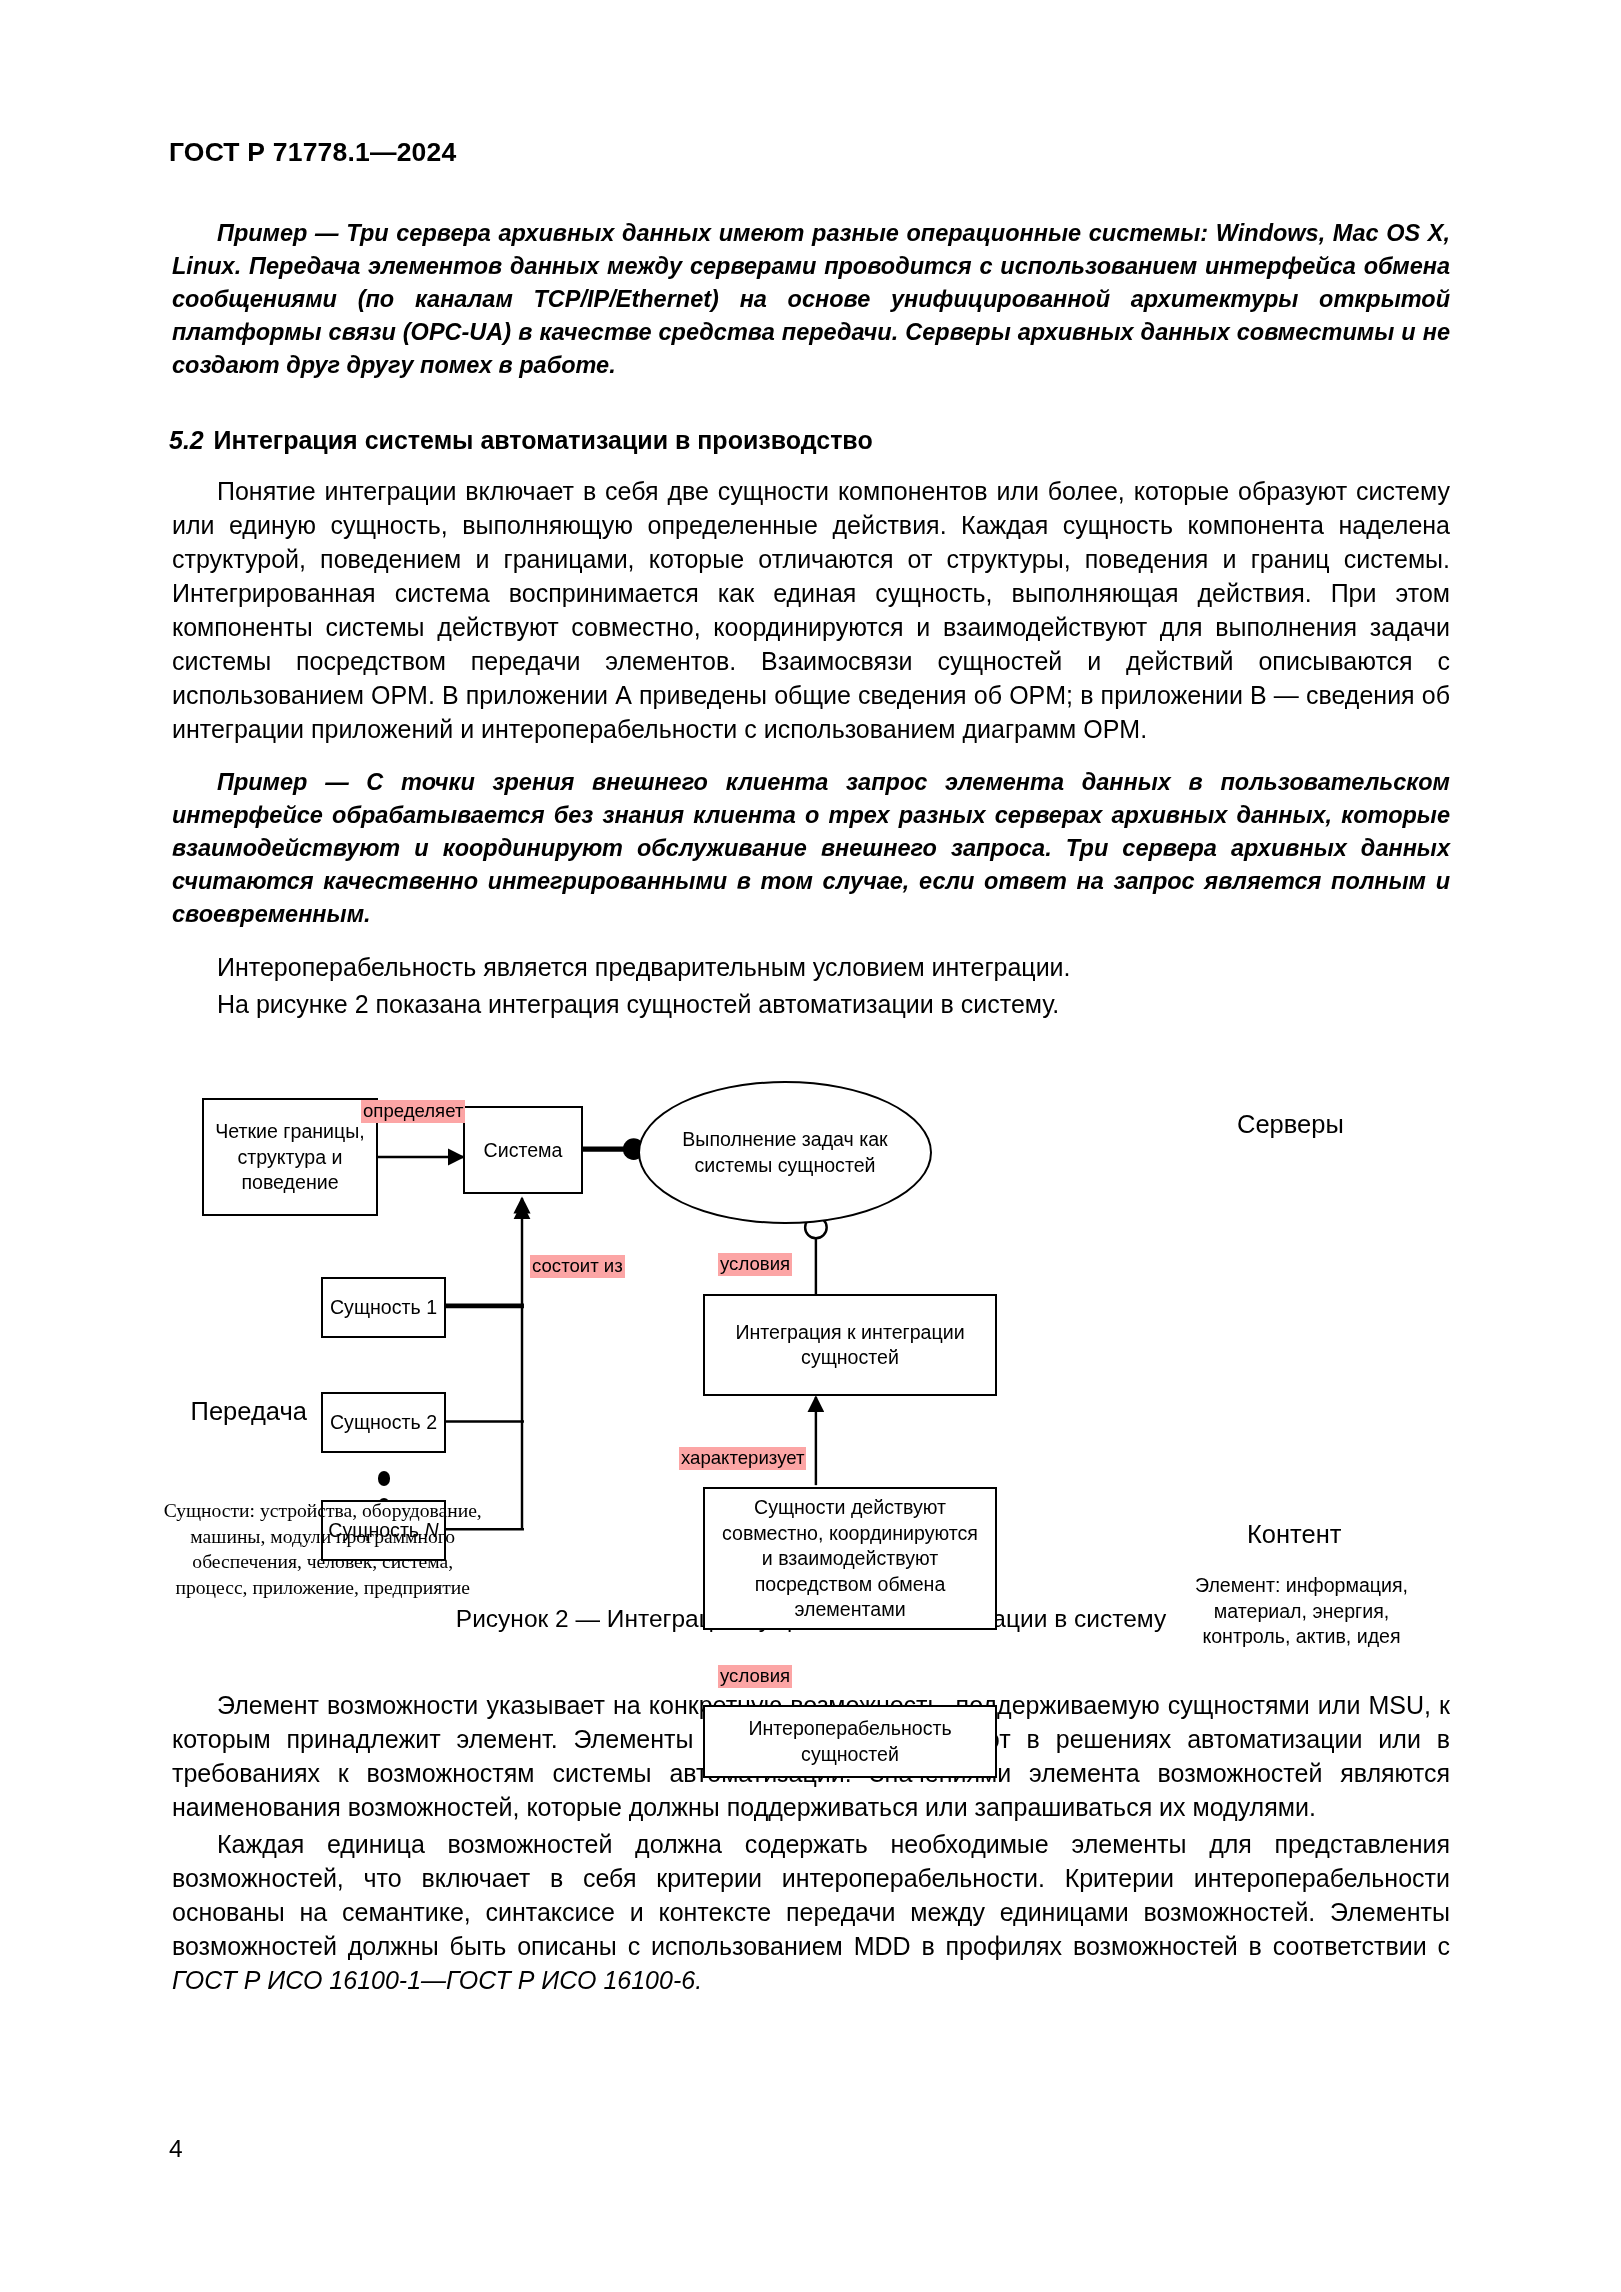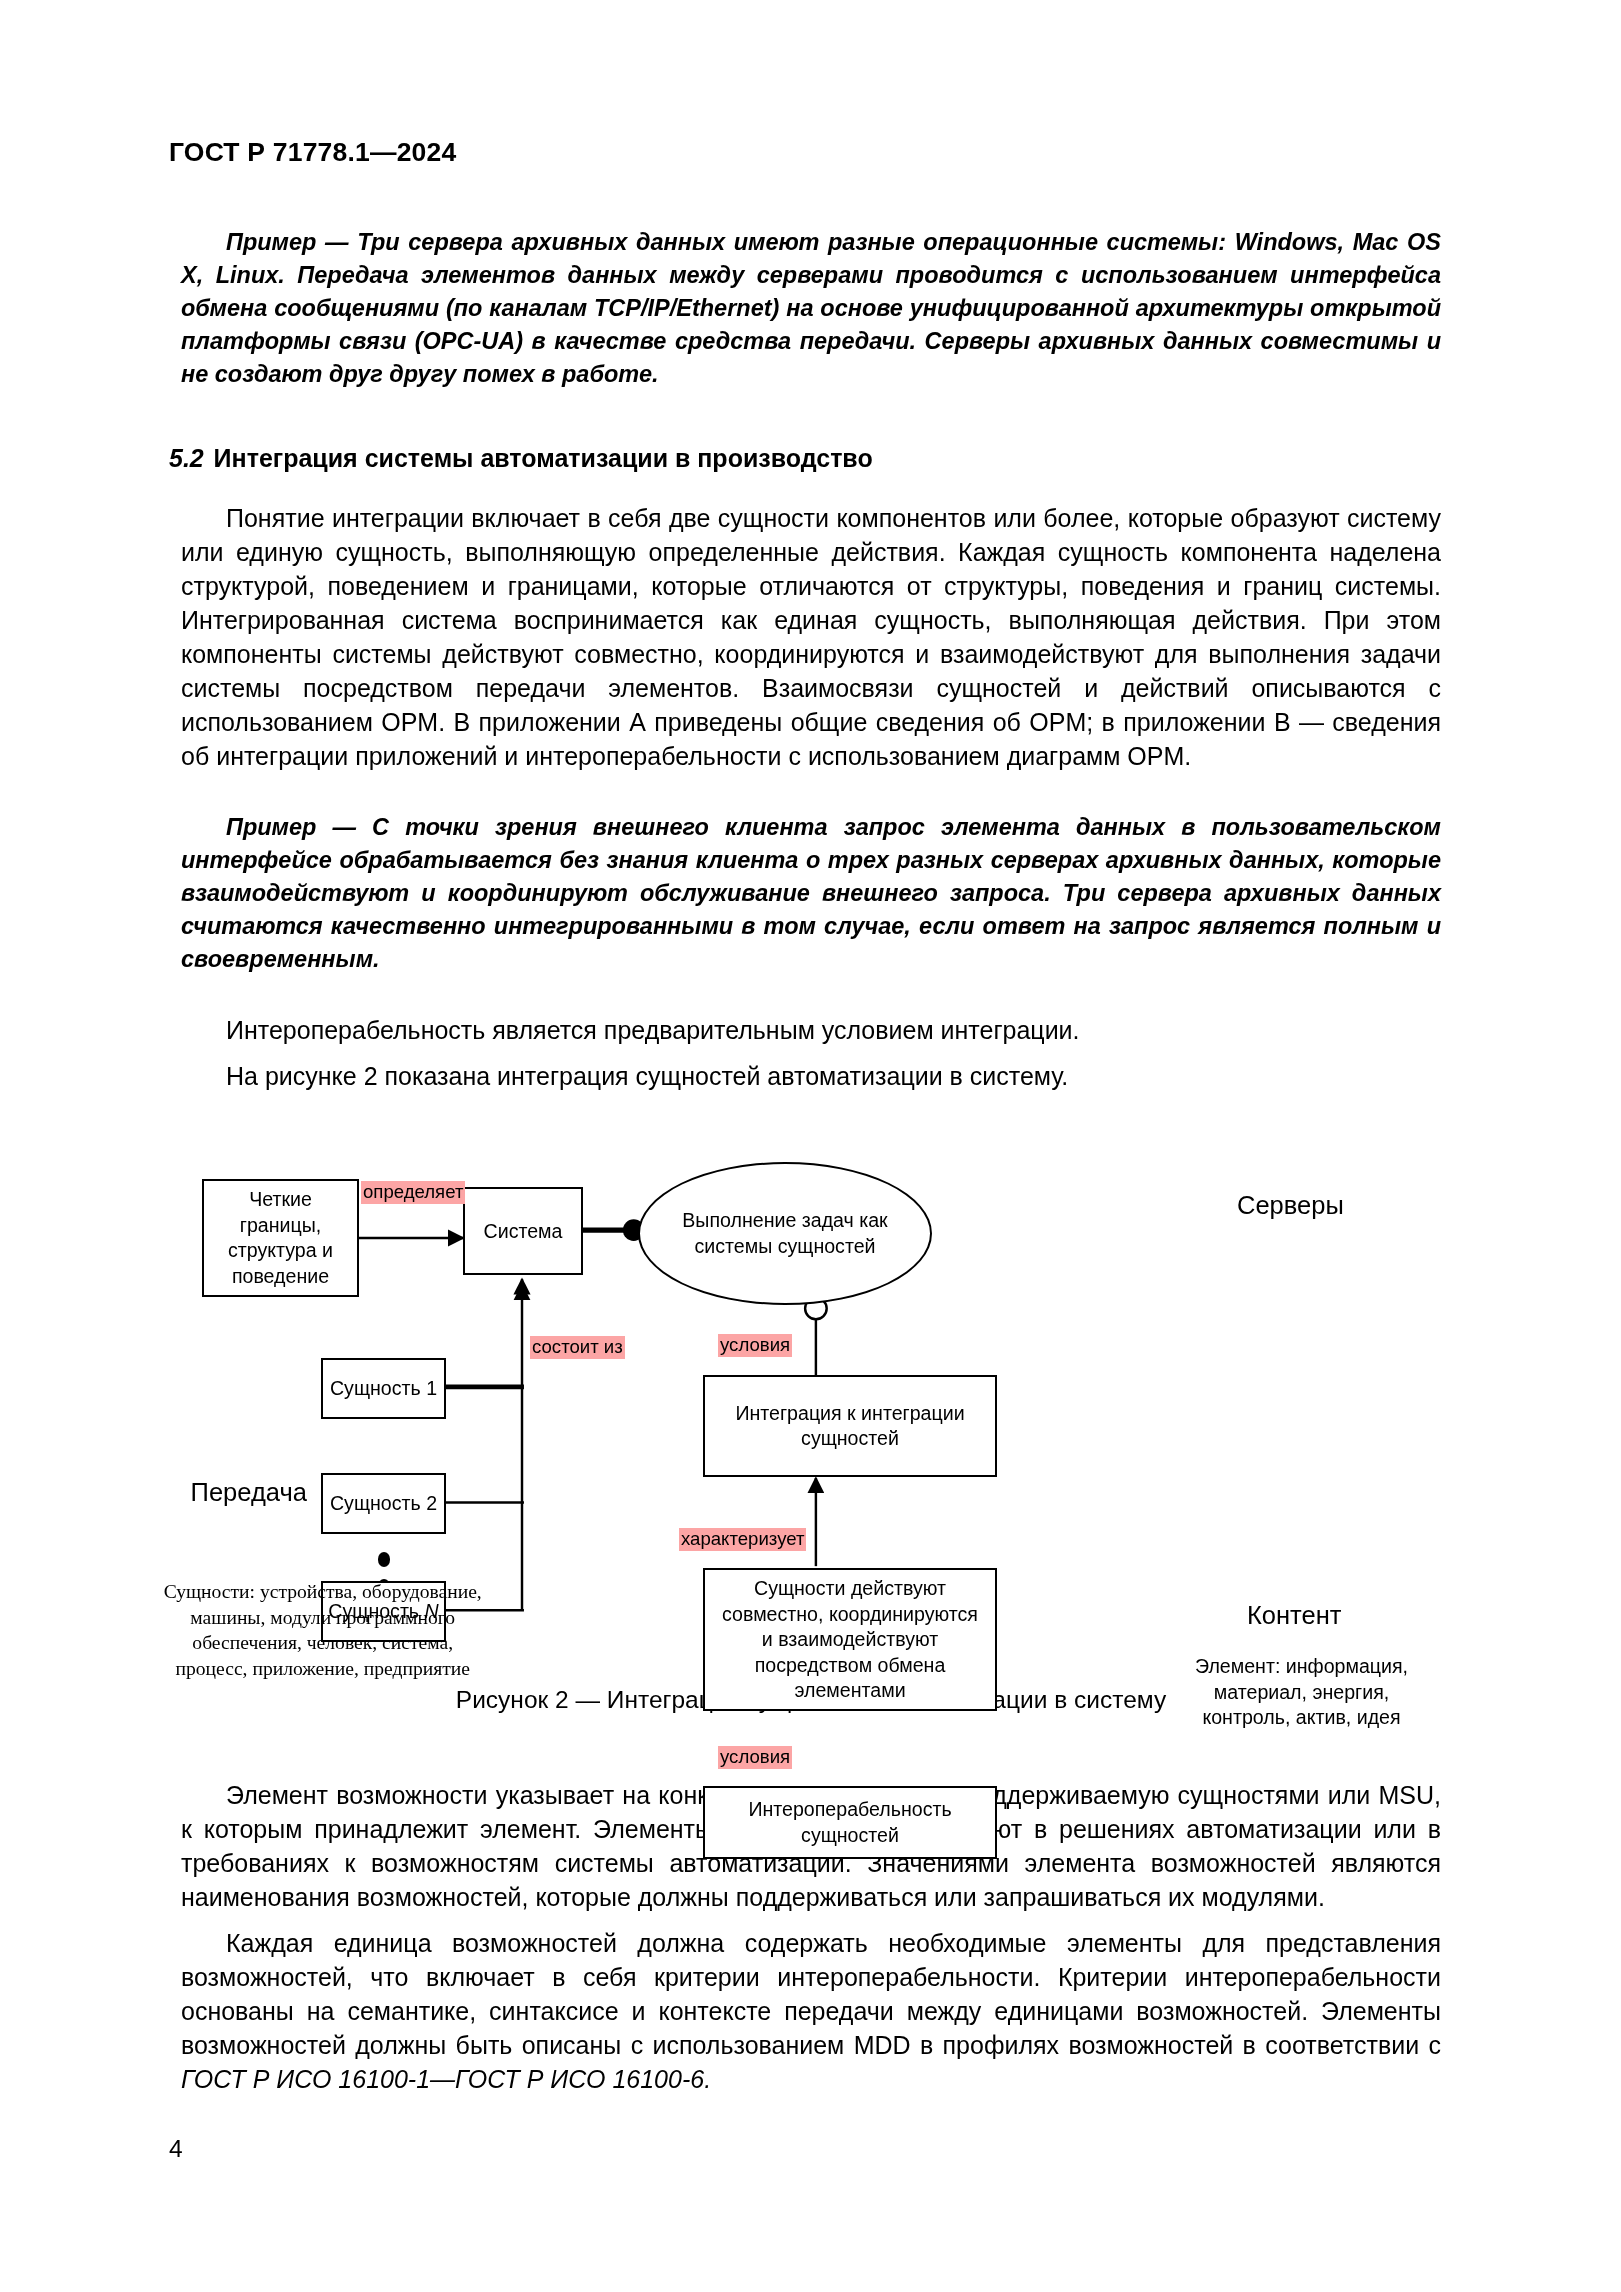--- a/index.html
+++ b/index.html
@@ -30,21 +30,21 @@
     font-weight: bold;
     letter-spacing: 0.2px;
   }
   .content {
     position: absolute;
     left: 169px;
     top: 214px;
     width: 1284px;
   }
   p {
-    margin: 12px;
+    margin: 3px;
     font-size: 25px;
     line-height: 34px;
     text-align: justify;
     text-justify: inter-word;
   }
   p.indent { text-indent: 45px; }
   p.example {
     font-style: italic;
     font-weight: bold;
     font-size: 23.5px;
@@ -213,21 +213,21 @@
 
           <line x1="660" y1="175" x2="660" y2="240" stroke="#000" stroke-width="2.5"></line>
           <circle cx="660" cy="172" r="11" fill="#fff" stroke="#000" stroke-width="2.5"></circle>
 
           <line x1="660" y1="435" x2="660" y2="345" stroke="#000" stroke-width="2.5" marker-end="url(#arrow)"></line>
 
           <circle cx="660" cy="583" r="11" fill="#fff" stroke="#000" stroke-width="2.5"></circle>
           <line x1="660" y1="583" x2="660" y2="660" stroke="#000" stroke-width="2.5"></line>
         </svg>
 
-        <div class="node" style="left:33px; top:39px; width:157px; height:118px;">
+        <div class="node" style="left:33px; top:39px; width:176px; height:118px;">
           <span>Четкие границы, структура и поведение</span>
         </div>
 
         <div class="node" style="left:294px; top:47px; width:120px; height:88px;">
           <span>Система</span>
         </div>
 
         <div class="ellipse" style="left:469px; top:21.6px; width:294px; height:143px;">
           <span style="padding:0 25.5px;">Выполнение задач как системы сущностей</span>
         </div>

